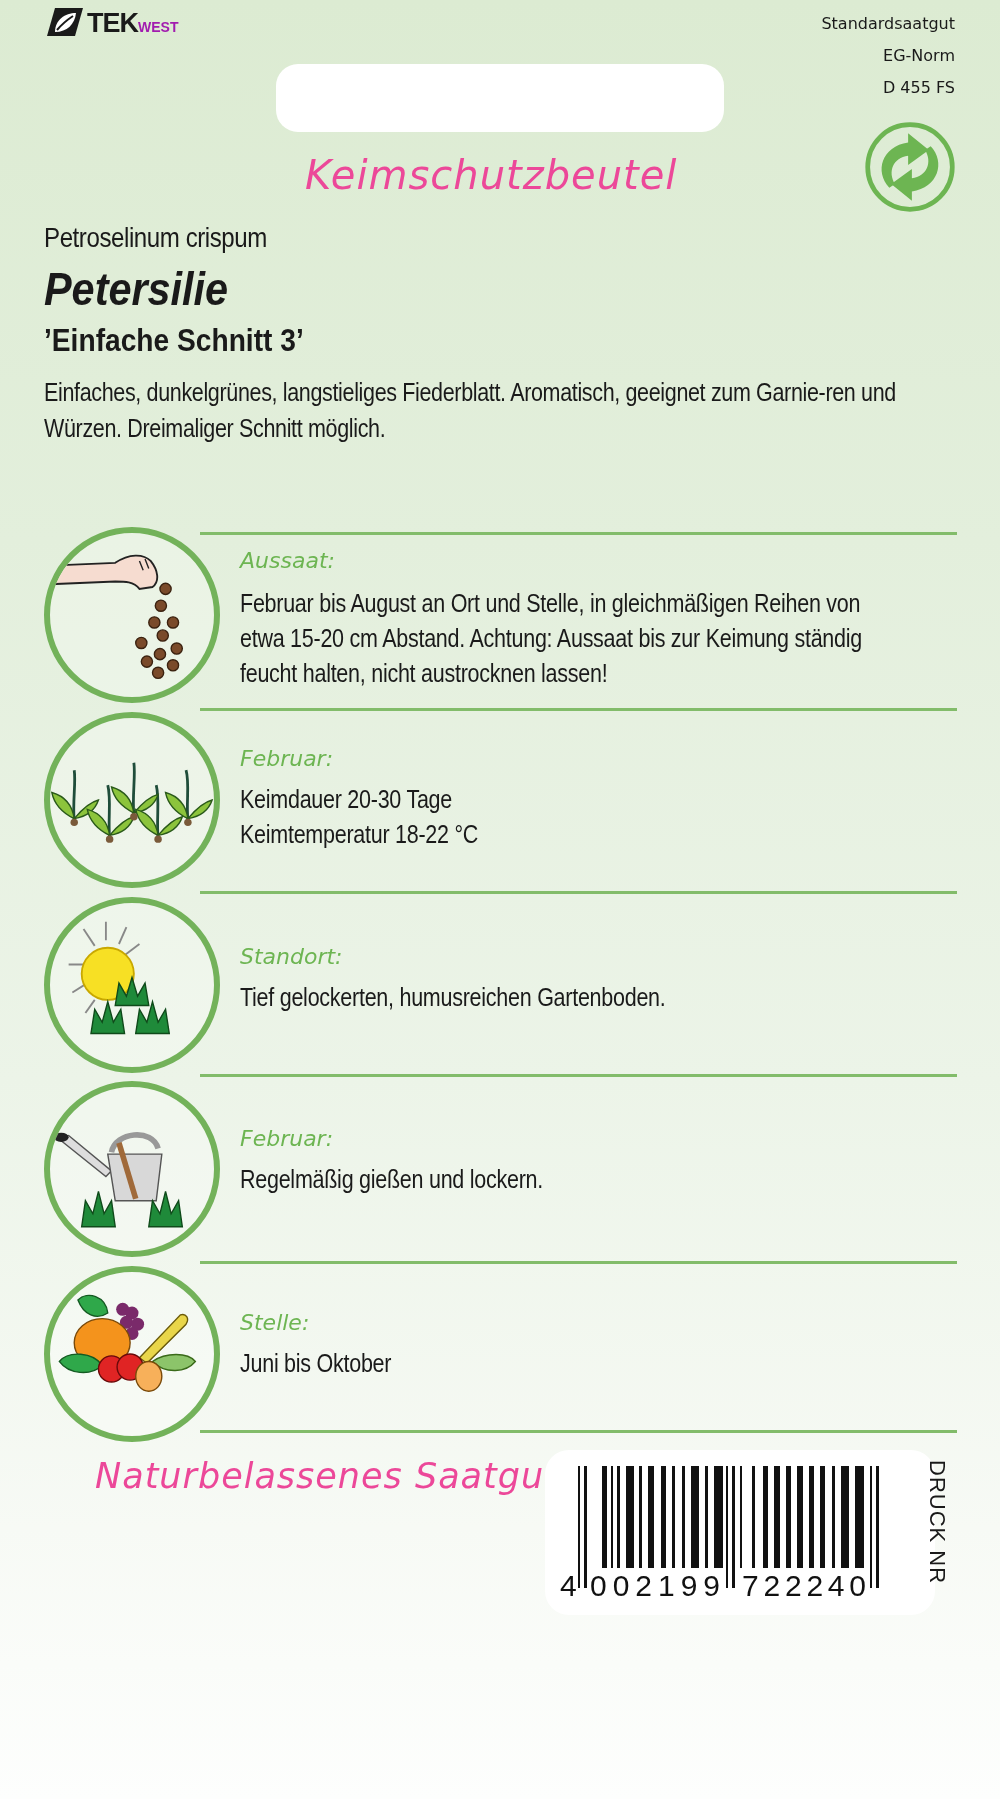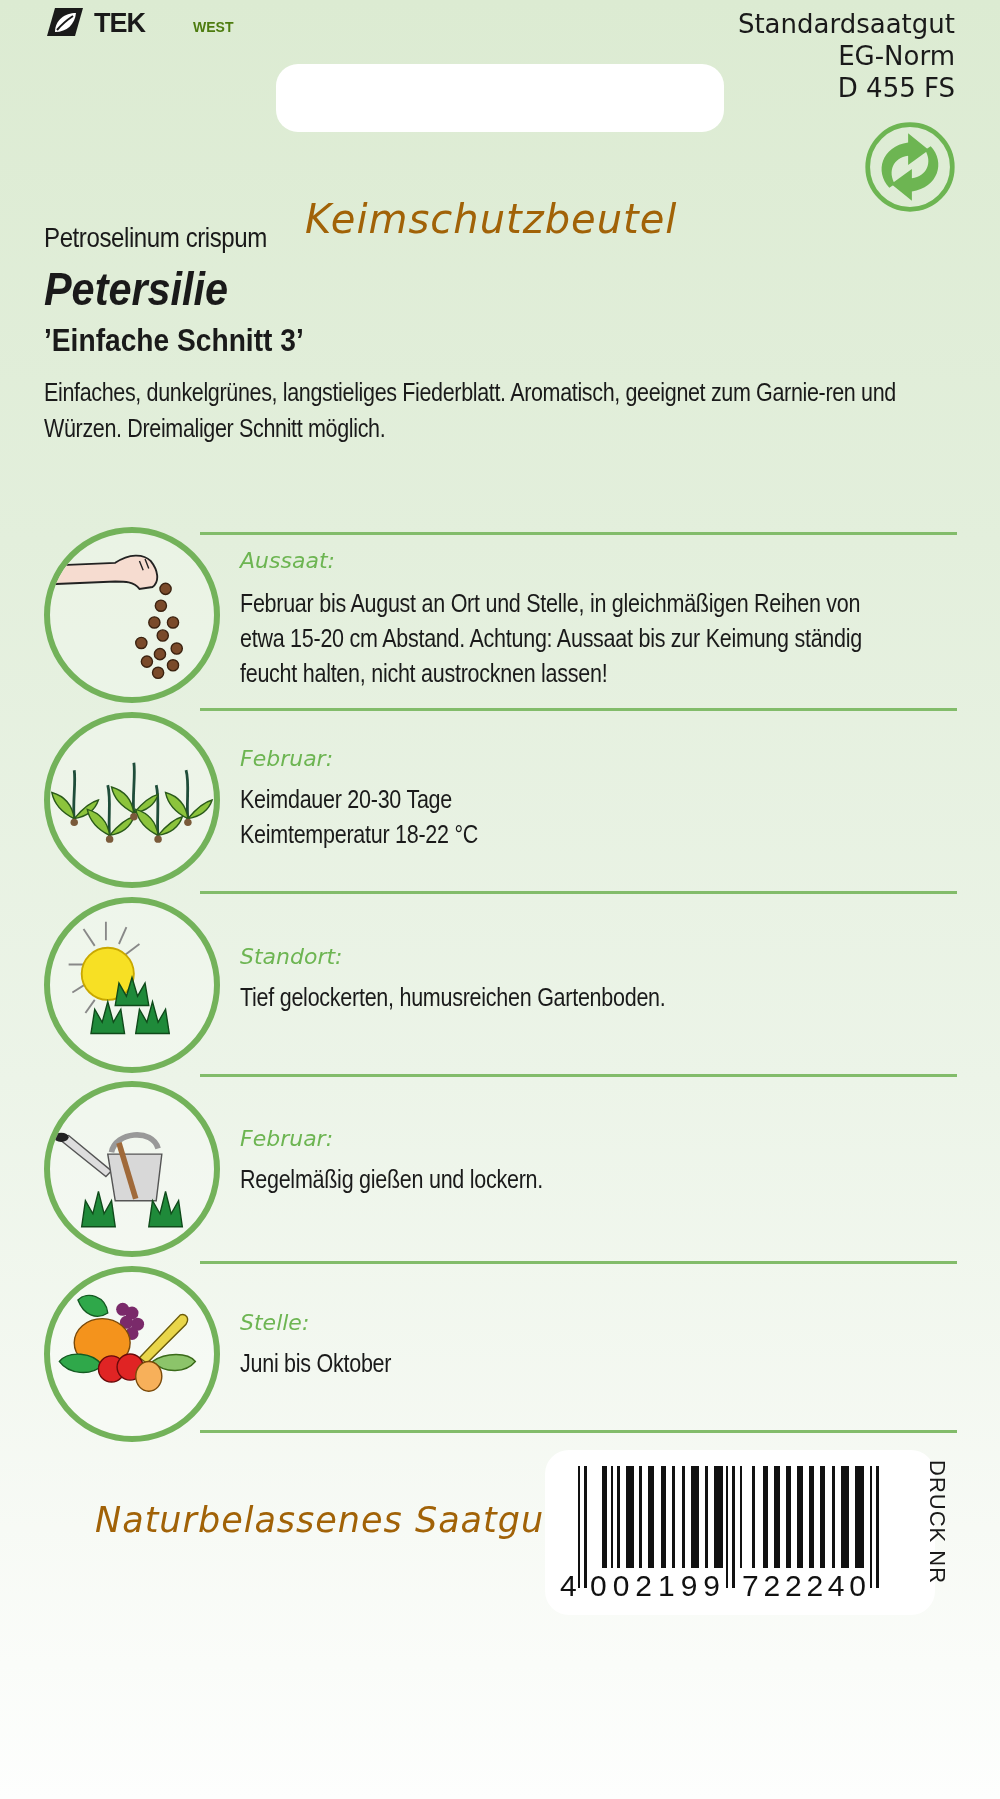--- a/index.html
+++ b/index.html
@@ -9,36 +9,35 @@
     overflow: hidden;
     font-family: "Liberation Sans", sans-serif;
     color: #1a1a1a;
     background: linear-gradient(to bottom, #dcebd2 0%, #e3efdc 30%, #ecf4e8 60%, #f7faf5 85%, #fdfefd 100%);
   }
   .abs { position: absolute; }
 
   
   .logo { left: 45px; top: 6px; display: flex; align-items: flex-end; }
   .logo-mark { width: 40px; height: 32px; }
-  .logo-tek { font-family: "Liberation Sans", sans-serif; font-weight: bold; font-size: 27px; letter-spacing: -1px; line-height: 30px; margin-left: 9px; color: #1a1a1a; }
-  .logo-west { font-family: "Liberation Sans", sans-serif; font-weight: bold; font-size: 14px; line-height: 22px; color: #4d7c0f; margin-left: 48px; }
-
-  
-  .norm { right: 45px; top: 8px; text-align: right; font-family: "DejaVu Sans", sans-serif; font-size: 26px; line-height: 32px; color: #1a1a1a; }
+  .logo-tek { font-family: "Liberation Sans", sans-serif; font-weight: bold; font-size: 27px; letter-spacing: -1px; line-height: 30px; margin-left: 2px; color: #1a1a1a; }
+  .logo-west { font-family: "Liberation Sans", sans-serif; font-weight: bold; font-size: 14px; line-height: 22px; color: #a21caf; }
+
+  
+  .norm { right: 45px; top: 8px; text-align: right; font-family: "DejaVu Sans", sans-serif; font-size: 16px; line-height: 32px; color: #1a1a1a; }
 
   
   .pill { left: 276px; top: 64px; width: 448px; height: 68px; background: #fff; border-radius: 22px; }
 
   .recycle { left: 863px; top: 120px; width: 94px; height: 94px; }
 
   .headline-script {
     font-family: "DejaVu Sans", sans-serif;
     font-style: italic;
-    color: #a16207;
-    margin-top: 44px;
+    color: #ec4899;
   }
   .keimschutz { left: 305px; top: 152px; font-size: 40px; letter-spacing: 1px; }
 
   .latin { left: 44px; top: 222px; font-family: "Liberation Sans", sans-serif; font-size: 28px; transform: scaleX(0.86); transform-origin: left; letter-spacing: -0.5px; }
   .name { left: 44px; top: 262px; font-family: "Liberation Sans", sans-serif; font-weight: bold; font-style: italic; font-size: 46px; transform: scaleX(0.9); transform-origin: left; }
   .variety { left: 44px; top: 322px; font-family: "Liberation Sans", sans-serif; font-weight: bold; font-size: 32px; transform: scaleX(0.88); transform-origin: left; }
   .desc { left: 44px; top: 374px; width: 1080px; font-family: "Liberation Sans", sans-serif; font-size: 25px; line-height: 36px; transform: scaleX(0.86); transform-origin: left; letter-spacing: -0.4px; }
 
   
   .rule { left: 200px; width: 757px; height: 3px; background: #82bc6a; }

